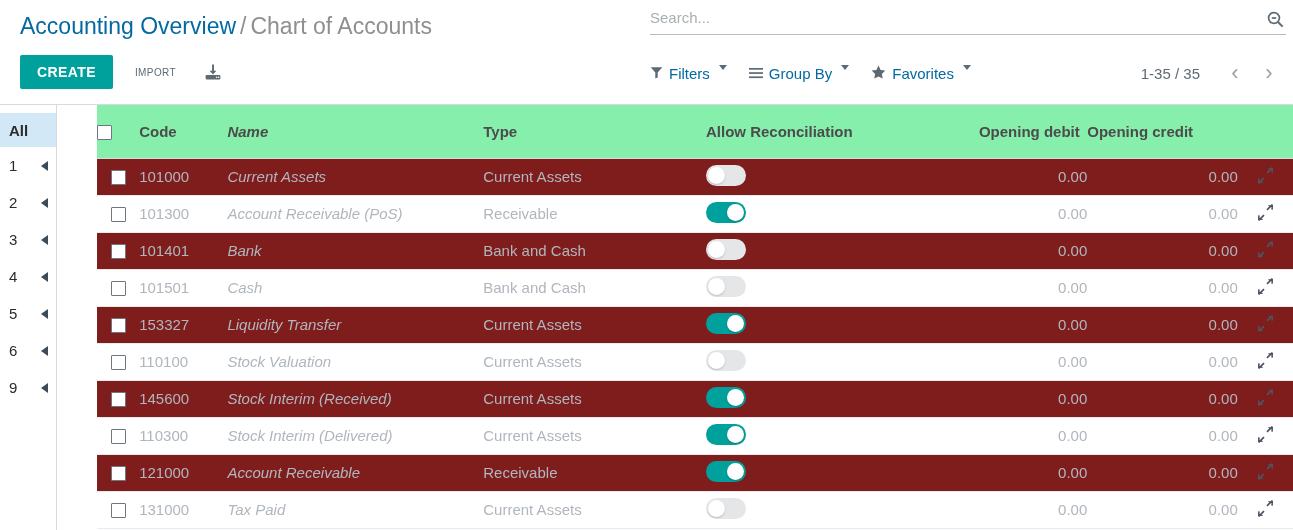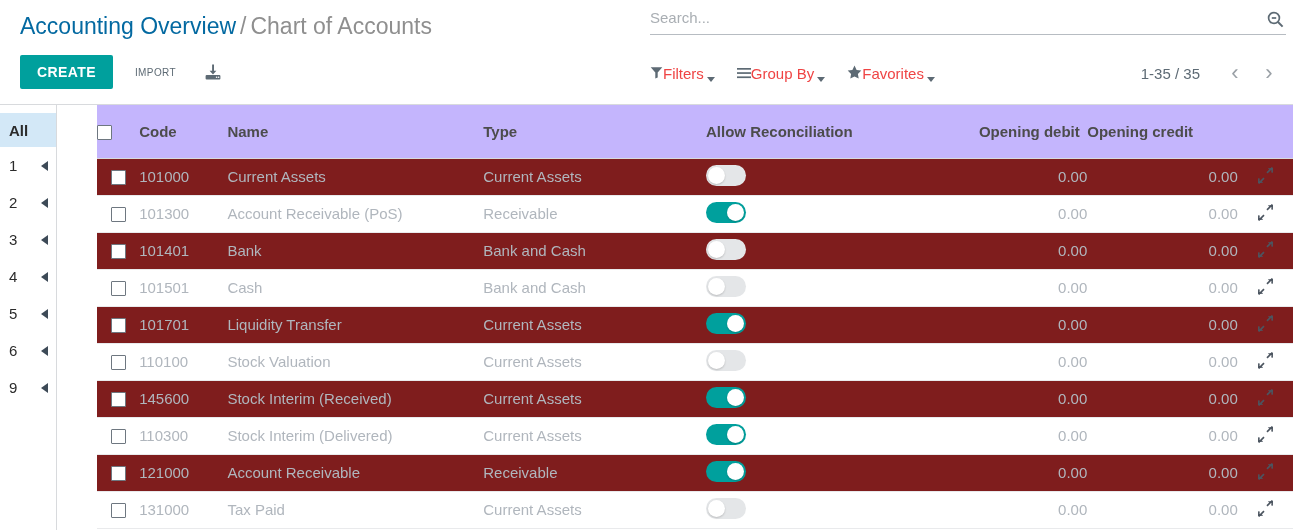--- a/index.html
+++ b/index.html
@@ -91,22 +91,23 @@
 
   
   .filter-bar {
     position: absolute;
     left: 650px; top: 58px;
     width: 636px;
     display: flex; align-items: center;
     height: 30px;
   }
   .fb-item {
-    display: flex; align-items: flex-end;
-    color: #ef4444;
+    display: flex; align-items: flex-start;
+    gap: 6px;
+    color: #0369a1;
     font-size: 15px;
     margin-right: 22px;
     cursor: pointer;
     white-space: nowrap;
   }
   .caret-down {
     width: 0; height: 0;
     border-left: 4px solid transparent;
     border-right: 4px solid transparent;
     border-top: 5px solid #5d6a74;
@@ -178,39 +179,39 @@
     table-layout: fixed;
   }
   table.olist thead th {
     height: 53px;
     font-size: 15px;
     font-weight: bold;
     color: #4c4c4c;
     text-align: left;
     vertical-align: middle;
     border-bottom: 1px solid #d8dadd;
-    background: #c4b5fd;
+    background: #86efac;
     padding: 0;
   }
   table.olist tbody td {
     height: 37px;
     font-size: 15px;
     color: #b0b6bd;
     vertical-align: middle;
     border-bottom: 1px solid #e9eaec;
     padding: 0;
     white-space: nowrap;
     overflow: hidden;
   }
   table.olist tbody tr.odd td { background: #7f1d1d; }
   table.olist tbody tr.even td { background: #ffffff; }
 
   .col-check  { width: 42px;  text-align: center; }
   .col-code   { width: 88px;  padding-left: 0 !important; }
-  .col-name   { width: 255px; }
+  .col-name   { width: 255px; font-style: italic; }
   .col-type   { width: 222px; }
   .col-rec    { width: 272px; }
   .col-debit  { width: 108px; text-align: right; }
   .col-credit { width: 150px; text-align: right; }
   .col-exp    { width: 55px;  text-align: center; }
 
   .chk {
     width: 15px; height: 15px;
     border: 1px solid #6e7780;
     background: #ffffff;
@@ -425,21 +426,21 @@
             <td class="col-credit">0.00</td>
             <td class="col-exp"><span class="expand-ico"><svg width="17" height="17" viewBox="0 0 17 17" aria-hidden="true">
                   <path d="M16 1.1L10.6 6.5 9.4 5.3 14.8 0zM16 1.1l-.1 4.6-1.6-.1.1-3z" fill="#4c5560"></path>
                   <path d="M10.9 1.3l4.7-.2v1.7l-3.1.1z" fill="#4c5560"></path>
                   <path d="M1 15.9l5.4-5.4 1.2 1.2L2.2 17zM1 15.9l.1-4.6 1.6.1-.1 3z" fill="#4c5560"></path>
                   <path d="M6.1 15.7l-4.7.2v-1.7l3.1-.1z" fill="#4c5560"></path>
                 </svg></span></td>
           </tr>
           <tr class="odd">
             <td class="col-check"><span class="chk"></span></td>
-            <td class="col-code">101701</td>
+            <td class="col-code">153327</td>
             <td class="col-name">Liquidity Transfer</td>
             <td class="col-type">Current Assets</td>
             <td class="col-rec"><span class="toggle on"><span class="knob"></span></span></td>
             <td class="col-debit">0.00</td>
             <td class="col-credit">0.00</td>
             <td class="col-exp"><span class="expand-ico"><svg width="17" height="17" viewBox="0 0 17 17" aria-hidden="true">
                   <path d="M16 1.1L10.6 6.5 9.4 5.3 14.8 0zM16 1.1l-.1 4.6-1.6-.1.1-3z" fill="#4c5560"></path>
                   <path d="M10.9 1.3l4.7-.2v1.7l-3.1.1z" fill="#4c5560"></path>
                   <path d="M1 15.9l5.4-5.4 1.2 1.2L2.2 17zM1 15.9l.1-4.6 1.6.1-.1 3z" fill="#4c5560"></path>
                   <path d="M6.1 15.7l-4.7.2v-1.7l3.1-.1z" fill="#4c5560"></path>

